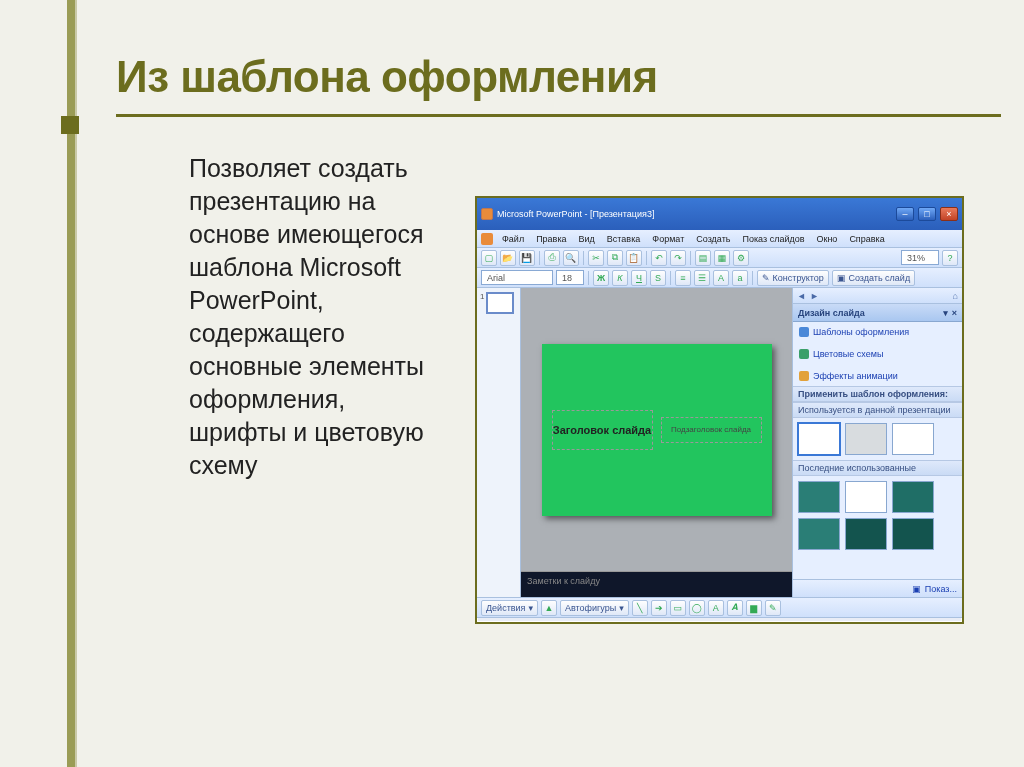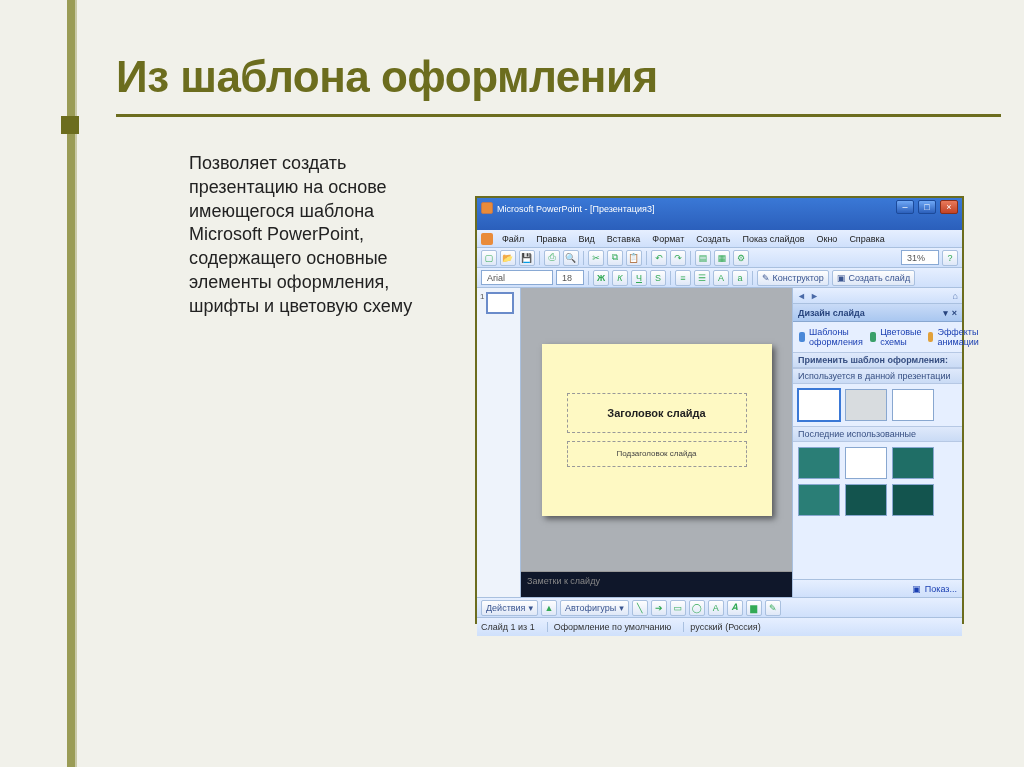--- a/index.html
+++ b/index.html
@@ -57,42 +57,42 @@
     width: 18px;
     height: 18px;
     background: #6c6d1e;
   }
   .body-text {
     position: absolute;
     left: 148px;
     top: 152px;
     width: 260px;
     color: #222;
-    font-size: 18px;
+    font-size: 25px;
     line-height: 1.32;
   }
   
   .pp-window {
     position: absolute;
     left: 434px;
     top: 196px;
     width: 489px;
     height: 428px;
     border: 2px solid #6c6d1e;
     background: #e9edf6;
     font-size: 9px;
     color: #222;
     font-family: Tahoma, Arial, sans-serif;
     box-shadow: 0 0 0 1px #fff inset;
   }
   .pp-titlebar {
     height: 20px;
     background: linear-gradient(#3a78d6, #2b5fbb);
     display: flex;
-    align-items: flex-end;
+    align-items: center;
     color: #fff;
     padding: 16px 4px;
     gap: 4px;
   }
   .pp-titlebar .app-icon {
     width: 12px; height: 12px; background:#e98b3a; border:1px solid #b75; border-radius:2px;
   }
   .pp-titlebar .spacer { flex:1; }
   .win-btn {
     width: 18px; height: 14px;
@@ -163,23 +163,23 @@
     flex-direction:column;
     background:#9ea2a6;
   }
   .slide-canvas {
     flex:1;
     display:flex;align-items:center;justify-content:center;
     background:#acb0b5;
     padding:14px;
   }
   .slide-paper {
-    width: 230px;height:172px;background:#fef9c3;
+    width: 230px;height:172px;background:#22c55e;
     box-shadow: 3px 3px 6px rgba(0,0,0,.5);
-    display:flex;flex-direction:column;align-items:center;justify-content:center;
+    display:flex;align-items:center;justify-content:center;
     gap:8px;padding:10px;
   }
   .ph-title {
     width:180px;height:40px;border:1px dashed #999;
     display:flex;align-items:center;justify-content:center;
     font-size:11px;font-weight:700;color:#222;
   }
   .ph-sub {
     width:180px;height:26px;border:1px dashed #999;
     display:flex;align-items:center;justify-content:center;
@@ -198,21 +198,21 @@
     border-bottom:1px solid #88a7d0;
     display:flex;align-items:center;padding:0 5px;
     font-weight:700;color:#27447d;
   }
   .tp-header .spacer{flex:1;}
   .tp-nav {
     height:16px;display:flex;align-items:center;gap:4px;
     background:linear-gradient(#e6efff,#cfe0fb);border-bottom:1px solid #a9c0df;
     padding:0 4px;color:#4a6aa7;
   }
-  .tp-links { padding:5px 6px; display:flex;flex-direction:row;gap:3px; }
+  .tp-links { padding:5px 6px; display:flex;flex-direction:column;gap:12px; }
   .tp-link { display:flex;align-items:center;gap:4px;color:#1a3fb2;font-size:9px; }
   .tp-link .ico{width:10px;height:10px;border-radius:2px;}
   .ico.a{background:#4a88d8;} .ico.b{background:#3aa06a;} .ico.c{background:#e2a13a;}
   .tp-section-label{
     background:linear-gradient(#dfe9fb,#cadbf5);padding:2px 5px;
     font-weight:700;color:#374f82;border-top:1px solid #b6c8e4;border-bottom:1px solid #b6c8e4;
     font-size:9px;
   }
   .tp-thumbs {
     padding:5px;display:flex;flex-wrap:wrap;gap:5px;
@@ -405,20 +405,15 @@
       <div class="tb-btn">╲</div>
       <div class="tb-btn">➔</div>
       <div class="tb-btn">▭</div>
       <div class="tb-btn">◯</div>
       <div class="tb-btn">A</div>
       <div class="tb-btn">𝑨</div>
       <div class="tb-btn">▆</div>
       <div class="tb-btn">✎</div>
     </div>
 
-    <div class="pp-statusbar">
-      <span>Слайд 1 из 1</span>
-      <span class="status-cell">Оформление по умолчанию</span>
-      <span class="status-cell">русский (Россия)</span>
-    </div>
 
   </div>
 </div>
 
 </body></html>

